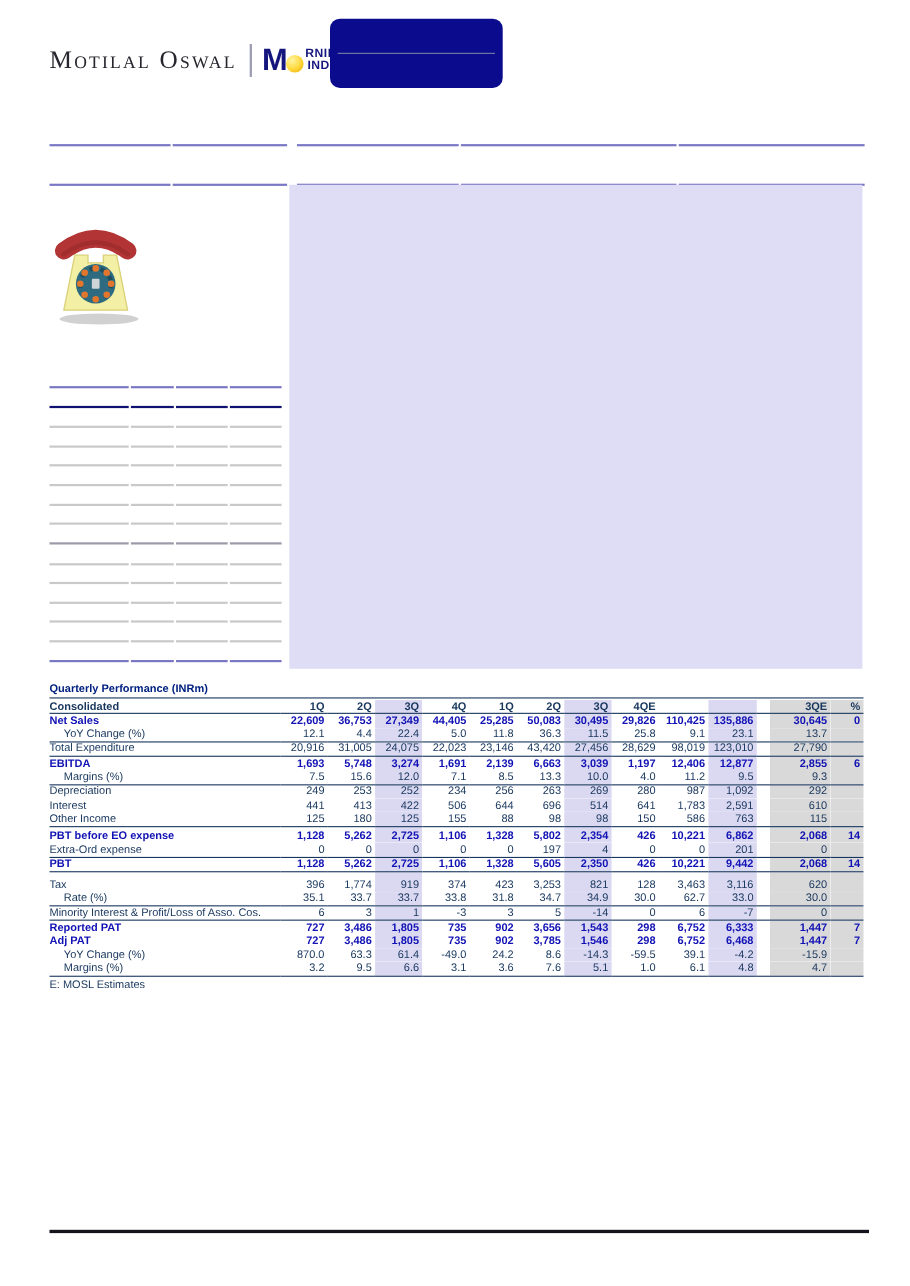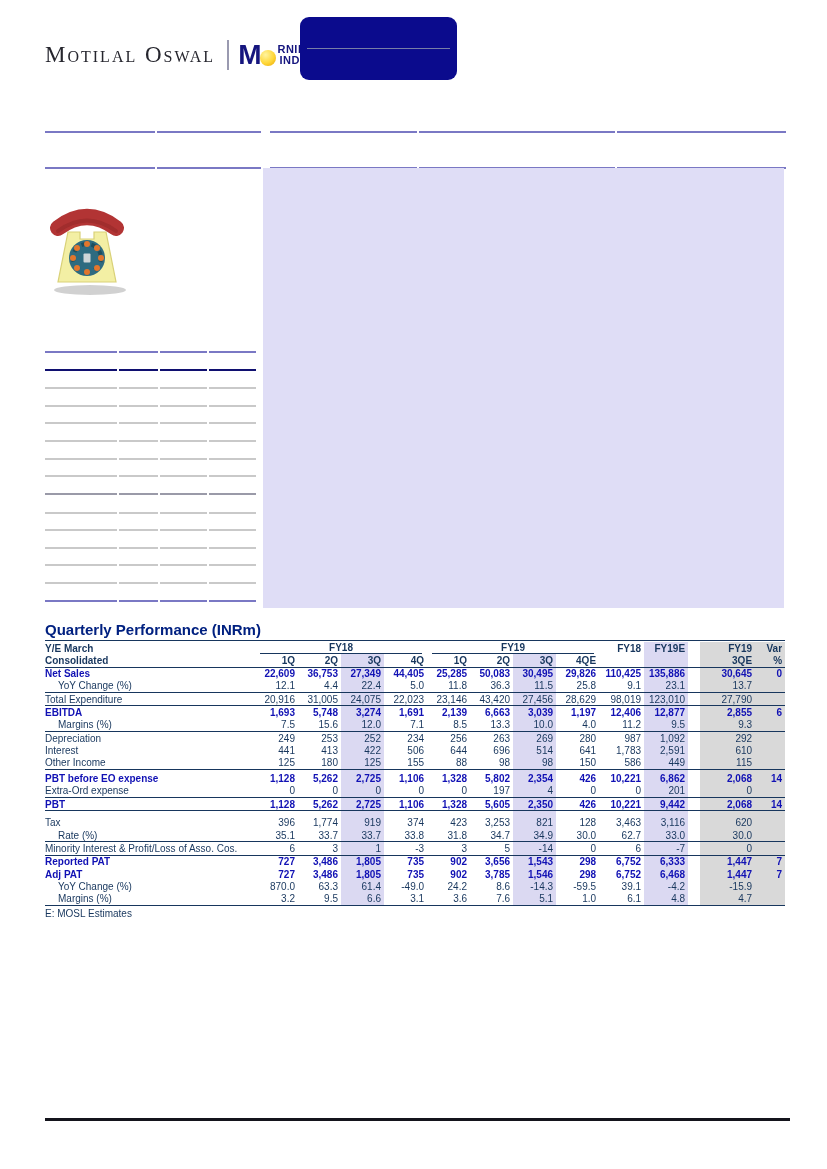--- a/index.html
+++ b/index.html
@@ -29,21 +29,21 @@
   .nl .seg{background:#101070;}
   .gl .seg{background:#c9c9c9;}
   .dl .seg{background:#9a9aa8;}
 
   .lavender-panel{position:absolute;left:263px;top:168px;width:521px;height:440px;background:#dfddf6;}
 
   .phone-wrap{position:absolute;left:42px;top:198px;width:90px;height:104px;}
 
   
   .qwrap{position:absolute;left:45px;top:621px;width:740px;color:#17365d;font-size:10px;}
-  .qtitle{font-weight:bold;color:#002080;font-size:15px;padding-bottom:2px;
+  .qtitle{font-weight:bold;color:#002080;font-size:10px;padding-bottom:2px;
           border-bottom:1.2px solid #17365d;}
   table.qp{border-collapse:collapse;table-layout:fixed;width:740px;margin-top:1px;}
   .qp td{padding:0.5px 3px 0.5px 0;text-align:right;white-space:nowrap;overflow:hidden;
          line-height:11.3px;font-size:10px;}
   .qp td.lbl{text-align:left;padding-left:0;}
   .qp tr.i td.lbl{padding-left:13px;}
   .qp tr.b td{font-weight:bold;color:#1111b4;}
   .qp td.hb{font-weight:bold;color:#17365d;}
   .qp td.lav{background:#dbd9f2;}
   .qp td.gry{background:#d9d9d9;}
@@ -227,34 +227,20 @@
           <col style="width:43px">
           <col style="width:43px">
           <col style="width:43px">
         <col style="width:45px">
           <col style="width:44px">
         <col style="width:12px">
         <col style="width:55px">
           <col style="width:30px">
       </colgroup>
       <thead>
-          <tr>
-            <td class="lbl hb">Y/E March</td>
-            <td class="grp" colspan="4">
-              <span class="gu">FY18</span>
-            </td>
-            <td class="grp" colspan="4">
-              <span class="gu">FY19</span>
-            </td>
-            <td class="hb">FY18</td>
-            <td class="hb lav">FY19E</td>
-            <td class="sp"></td>
-            <td class="hb gry">FY19</td>
-            <td class="hb gry">Var</td>
-          </tr>
           <tr class="bb">
             <td class="lbl hb">Consolidated</td>
             <td class="hb ">1Q</td>
             <td class="hb ">2Q</td>
             <td class="hb lav">3Q</td>
             <td class="hb ">4Q</td>
             <td class="hb ">1Q</td>
             <td class="hb ">2Q</td>
             <td class="hb lav">3Q</td>
             <td class="hb ">4QE</td>
@@ -382,21 +368,21 @@
             <td class="lbl">Other Income</td>
             <td>125</td>
             <td>180</td>
             <td class="lav">125</td>
             <td>155</td>
             <td>88</td>
             <td>98</td>
             <td class="lav">98</td>
             <td>150</td>
             <td>586</td>
-            <td class="lav">449</td>
+            <td class="lav">763</td>
             <td class="sp"></td>
             <td class="gry">115</td>
             <td class="gry"></td>
           </tr>
           <tr class="b pt2">
             <td class="lbl">PBT before EO expense</td>
             <td>1,128</td>
             <td>5,262</td>
             <td class="lav">2,725</td>
             <td>1,106</td>

